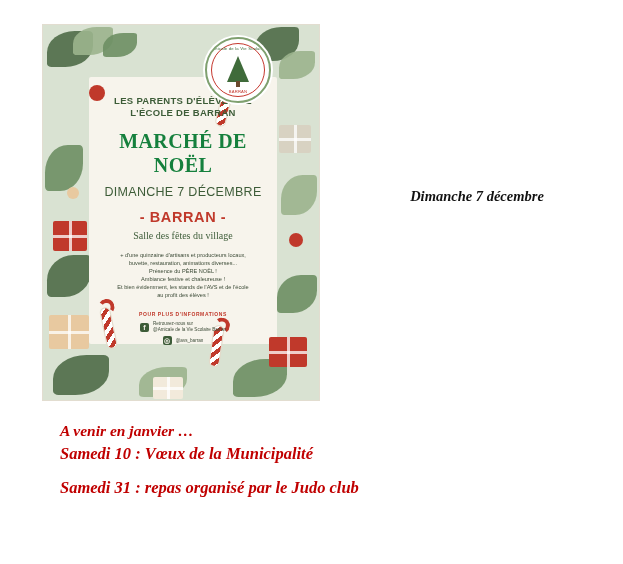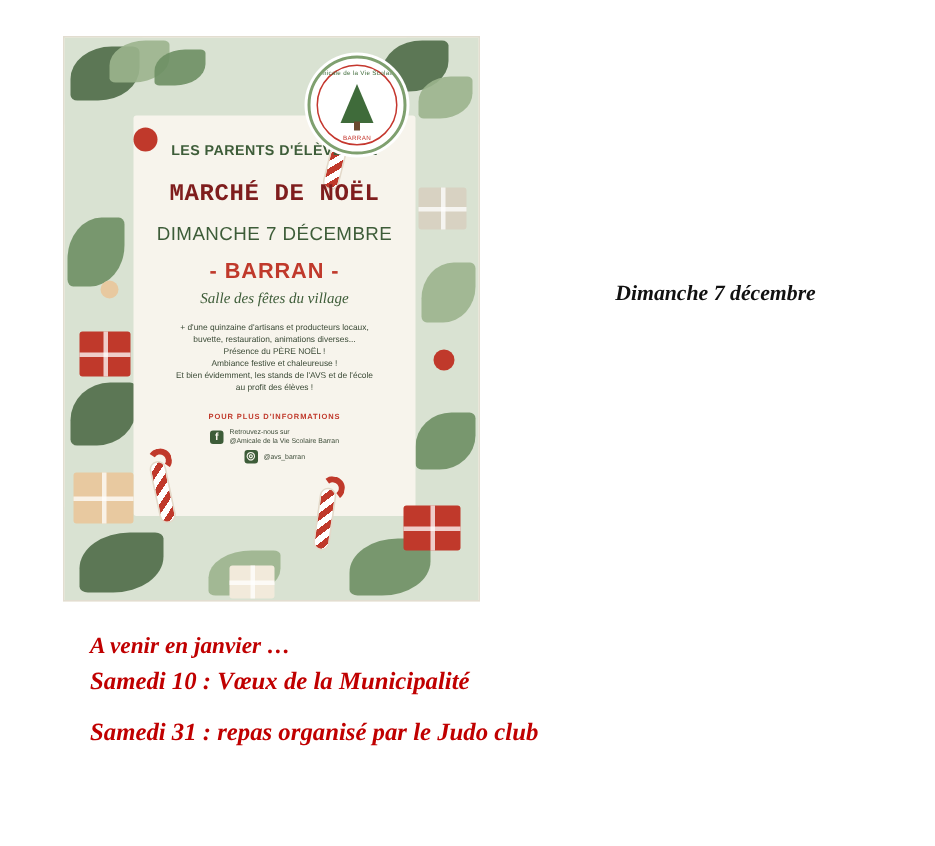--- a/index.html
+++ b/index.html
@@ -126,24 +126,24 @@
   .pt-line1 {
     font-family: "Liberation Sans", sans-serif;
     font-size: 9.5px;
     letter-spacing: .3px;
     color: #3d5c38;
     line-height: 12px;
     font-weight: bold;
   }
   .pt-title {
     margin-top: 10px;
-    font-family: Liberation Mono, monospace;
-    font-size: 16px;
-    font-weight: bold;
-    color: #7f1d1d;
+    font-family: Liberation Serif, serif;
+    font-size: 20px;
+    font-weight: bold;
+    color: #15803d;
     letter-spacing: .4px;
     line-height: 24px;
   }
   .pt-date {
     margin-top: 8px;
     font-family: "Liberation Sans", sans-serif;
     font-size: 12.5px;
     color: #3d5c38;
     line-height: 15px;
     letter-spacing: .3px;
@@ -152,21 +152,20 @@
     margin-top: 9px;
     font-family: "Liberation Sans", sans-serif;
     font-size: 14.5px;
     font-weight: bold;
     color: #c0392b;
     letter-spacing: .6px;
   }
   .pt-sub {
     margin-top: 5px;
     font-family: "Liberation Serif", serif;
-    font-style: italic;
     font-size: 10px;
     color: #3d5c38;
   }
   .pt-body {
     margin-top: 10px;
     font-family: "Liberation Sans", sans-serif;
     font-size: 5.6px;
     line-height: 8px;
     color: #3b4a36;
   }
@@ -336,20 +335,21 @@
   <div class="badge">
     <div class="badge-ring"></div>
     <div class="badge-top-text">Amicale de la Vie Scolaire</div>
     <div class="tree"></div>
     <div class="trunk"></div>
     <div class="badge-bottom-text">BARRAN</div>
   </div>
 
   <div class="poster-text">
     <div class="pt-line1">LES PARENTS D'ÉLÈVES DE</div>
+    <div class="pt-line1">L'ÉCOLE DE BARRAN</div>
 
     <div class="pt-title">MARCHÉ DE NOËL</div>
 
     <div class="pt-date">DIMANCHE 7 DÉCEMBRE</div>
 
     <div class="pt-place">- BARRAN -</div>
     <div class="pt-sub">Salle des fêtes du village</div>
 
     <div class="pt-body">
       <div>+ d'une quinzaine d'artisans et producteurs locaux,</div>

